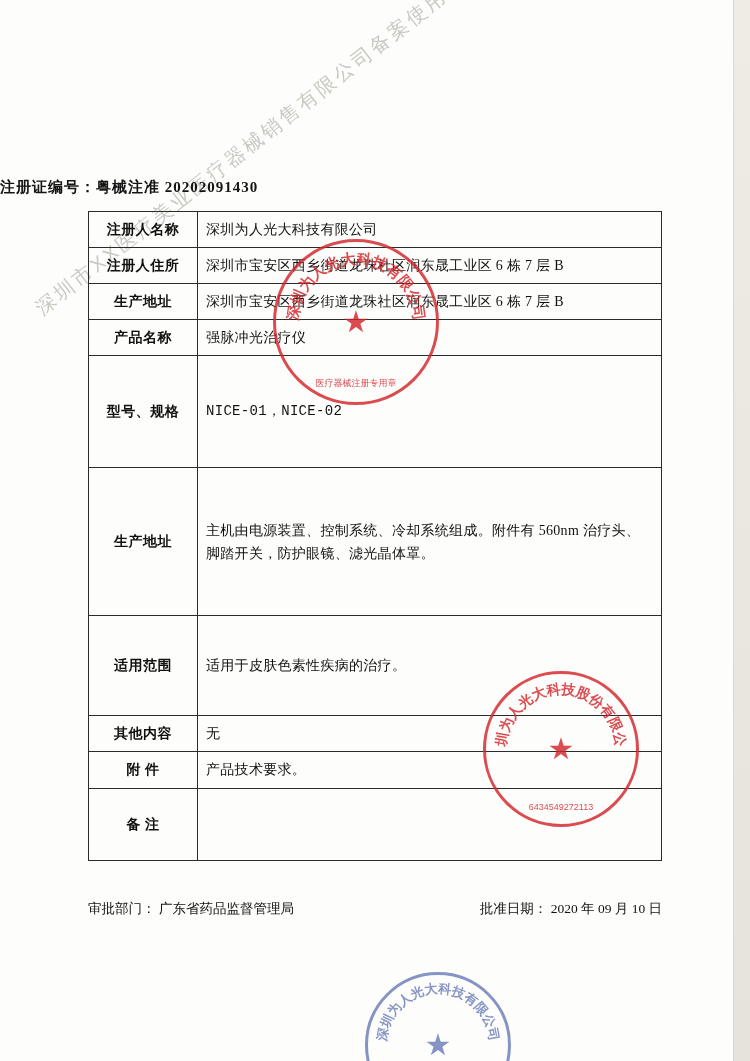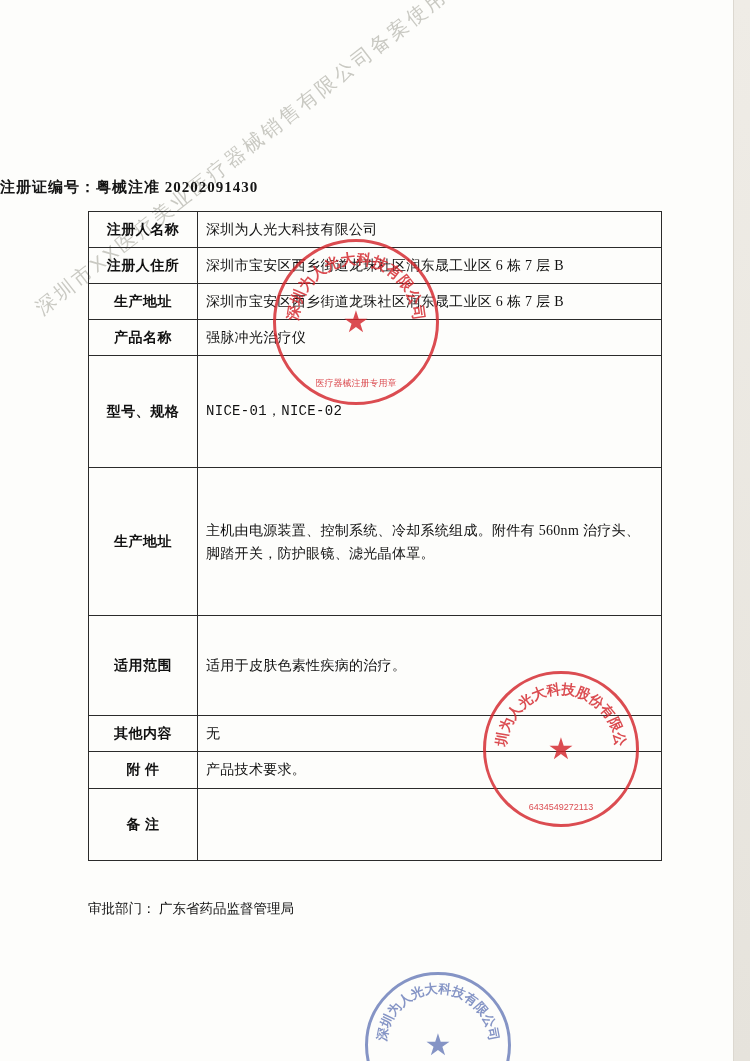--- a/index.html
+++ b/index.html
@@ -237,20 +237,24 @@
       </tr>
     </tbody>
   </table>
 
   <div class="footer">
     <div class="footer-row">
       <div class="footer-left">
         <span>审批部门：</span>
         <span>广东省药品监督管理局</span>
       </div>
+      <div class="footer-right">
+        <span>批准日期：</span>
+        <span>2020 年 09 月 10 日</span>
+      </div>
     </div>
   </div>
 
   <div class="stamp stamp-circle red-stamp" id="stamp-reg">
     <svg class="stamp-arc" viewBox="0 0 160 160">
       <defs>
           <path id="arcReg" d="M 22,80 A 58,58 0 0 1 138,80"></path>
         </defs>
       <text font-size="15" fill="#d4262c" text-anchor="middle">
         <textPath href="#arcReg" startOffset="50%">深圳为人光大科技有限公司</textPath>

